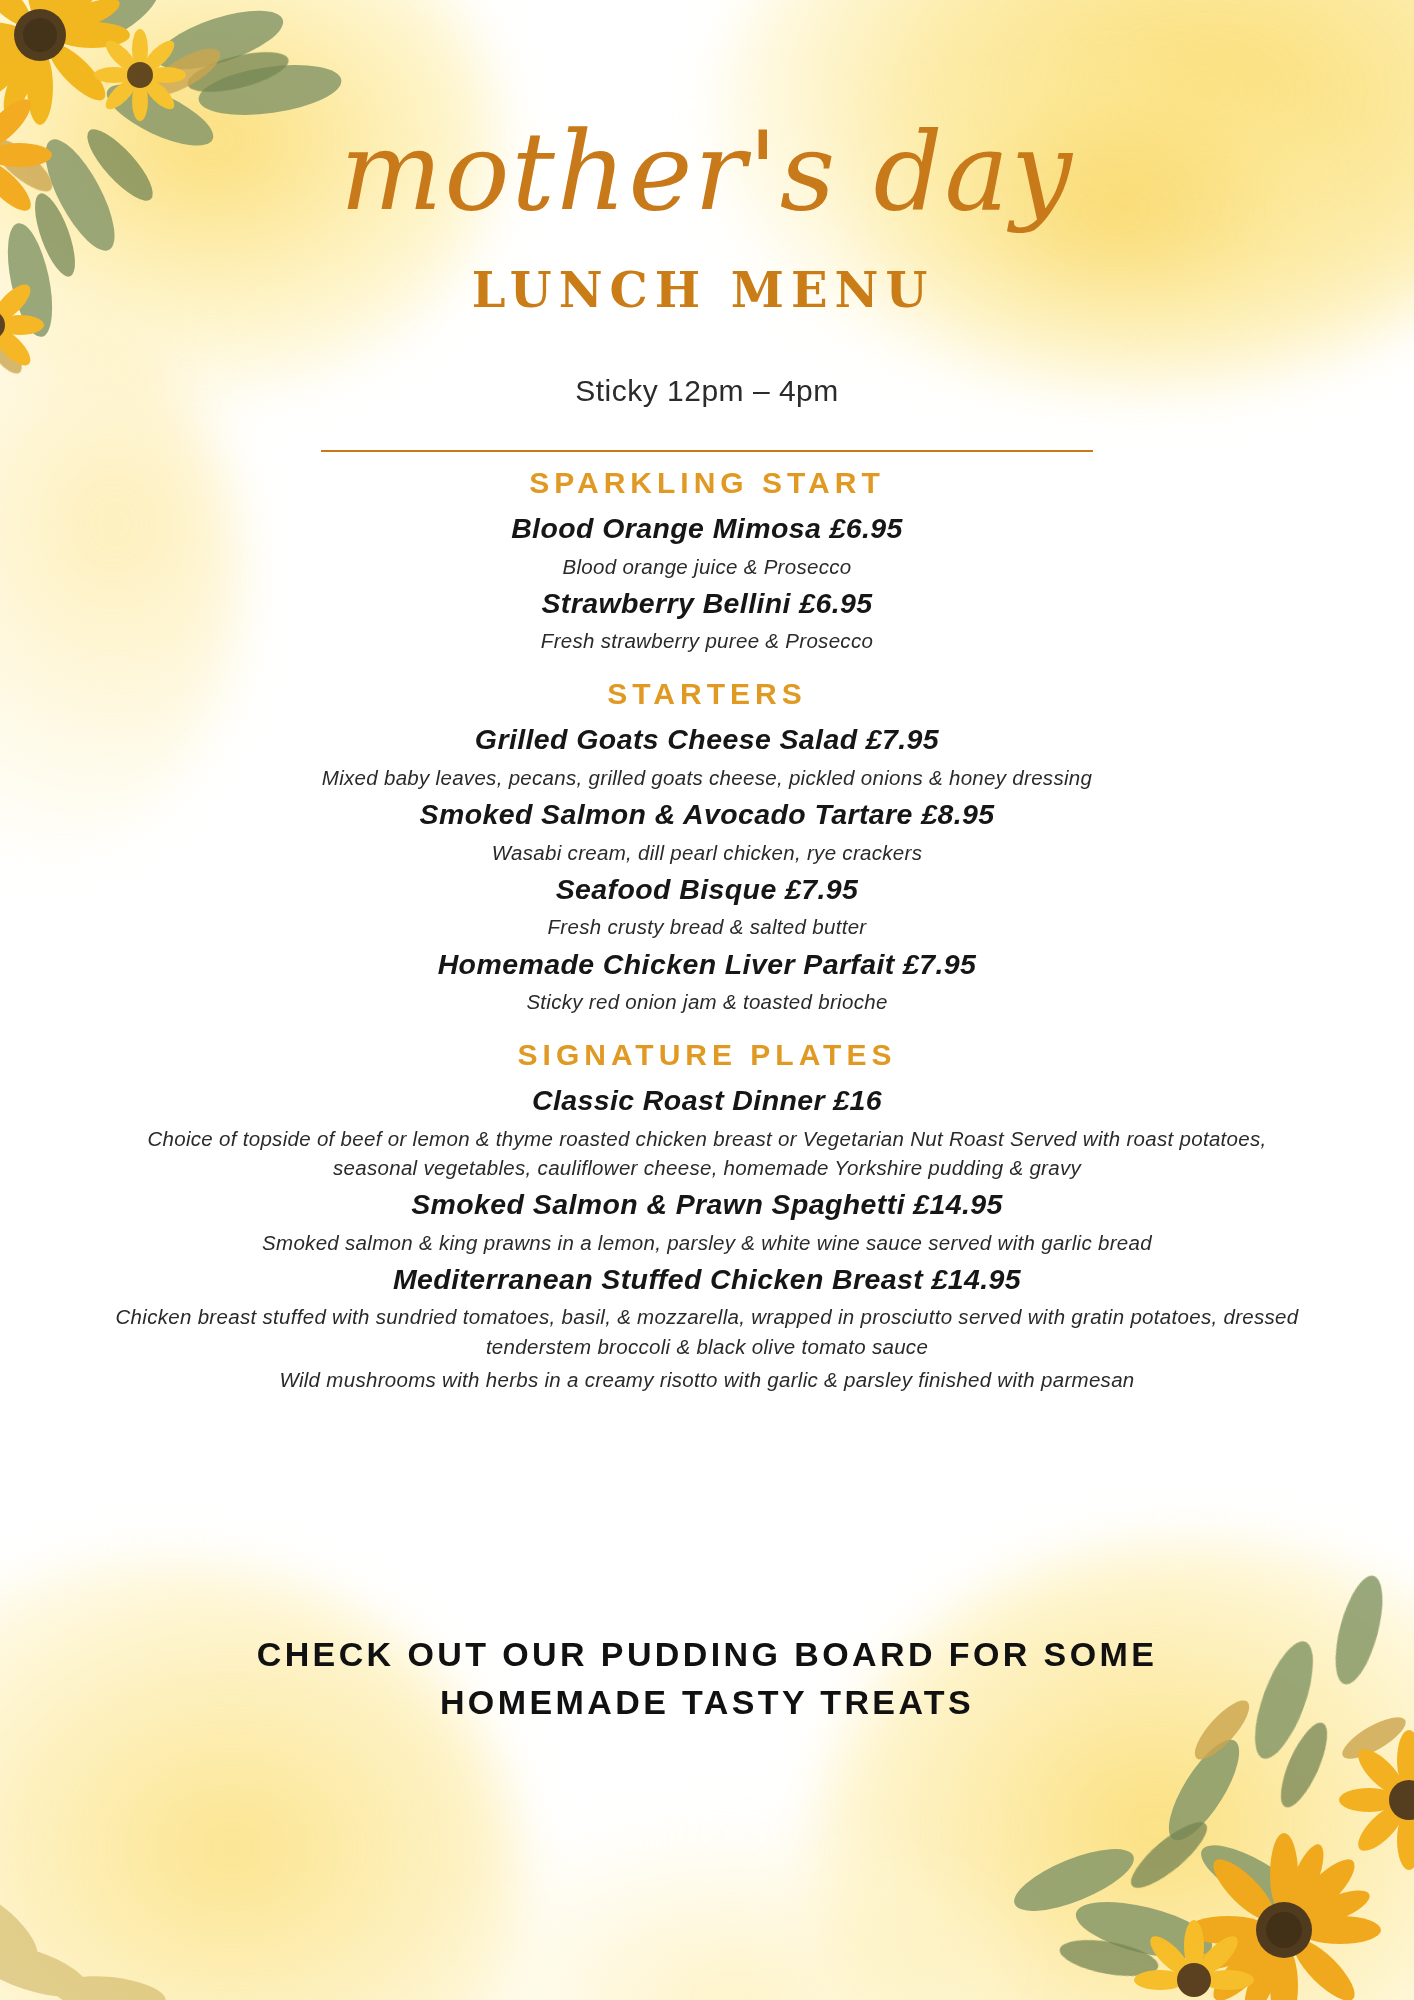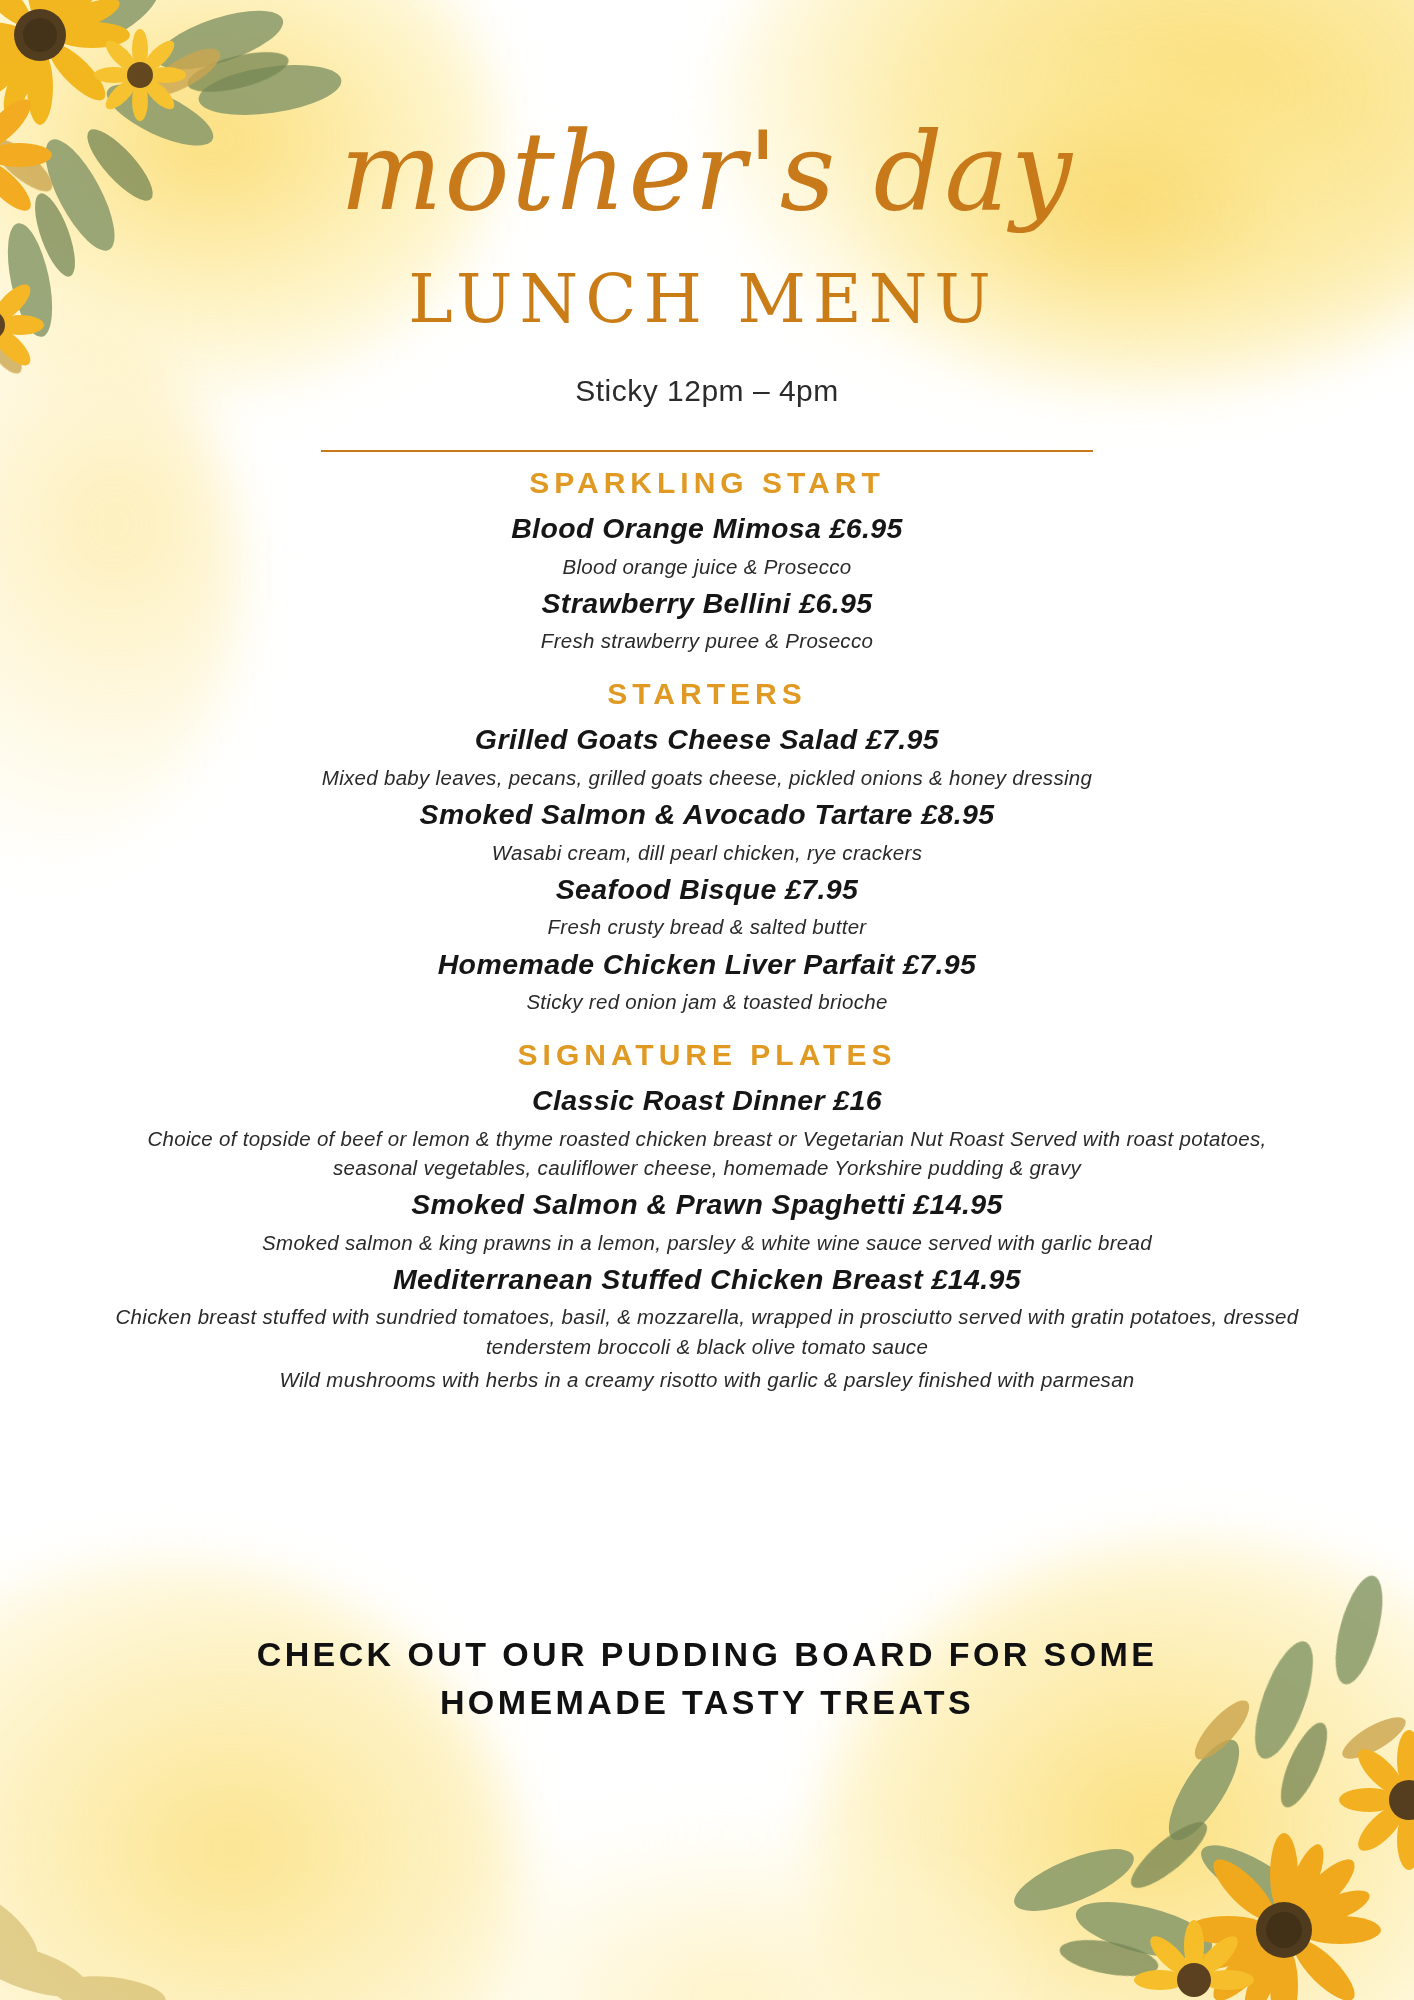--- a/index.html
+++ b/index.html
@@ -88,22 +88,22 @@
     color: #c8791a;
     letter-spacing: 2px;
   }
 
   .title-main {
     position: absolute;
     top: 266px;
     left: 0; right: 8px;
     text-align: center;
     font-family: "DejaVu Serif", serif;
-    font-weight: 400;
-    font-size: 67px;
+    font-weight: 700;
+    font-size: 48px;
     letter-spacing: 7px;
     color: #ca7d17;
     line-height: 1;
   }
 
   .served {
     position: absolute;
     top: 374px;
     left: 0; right: 0;
     text-align: center;

